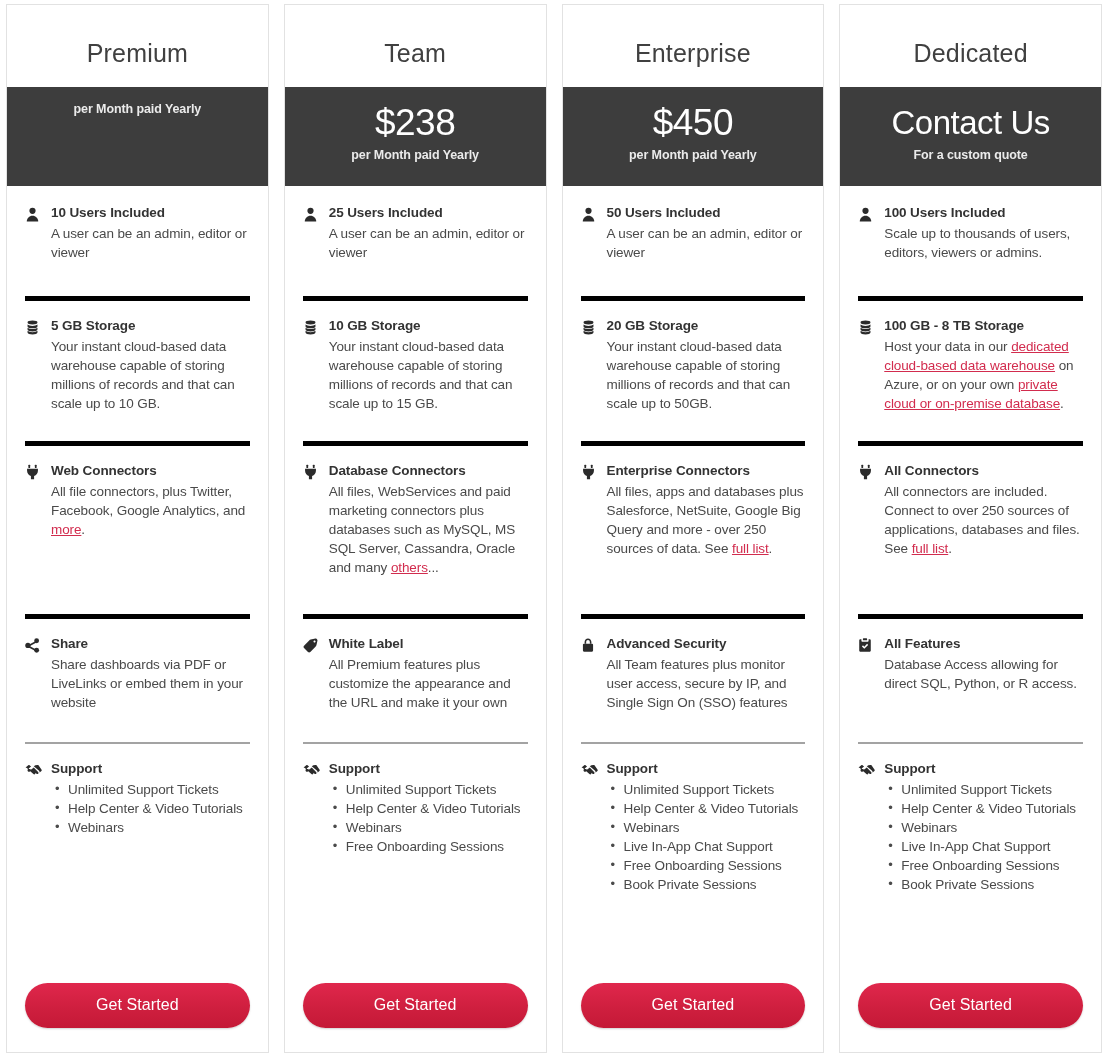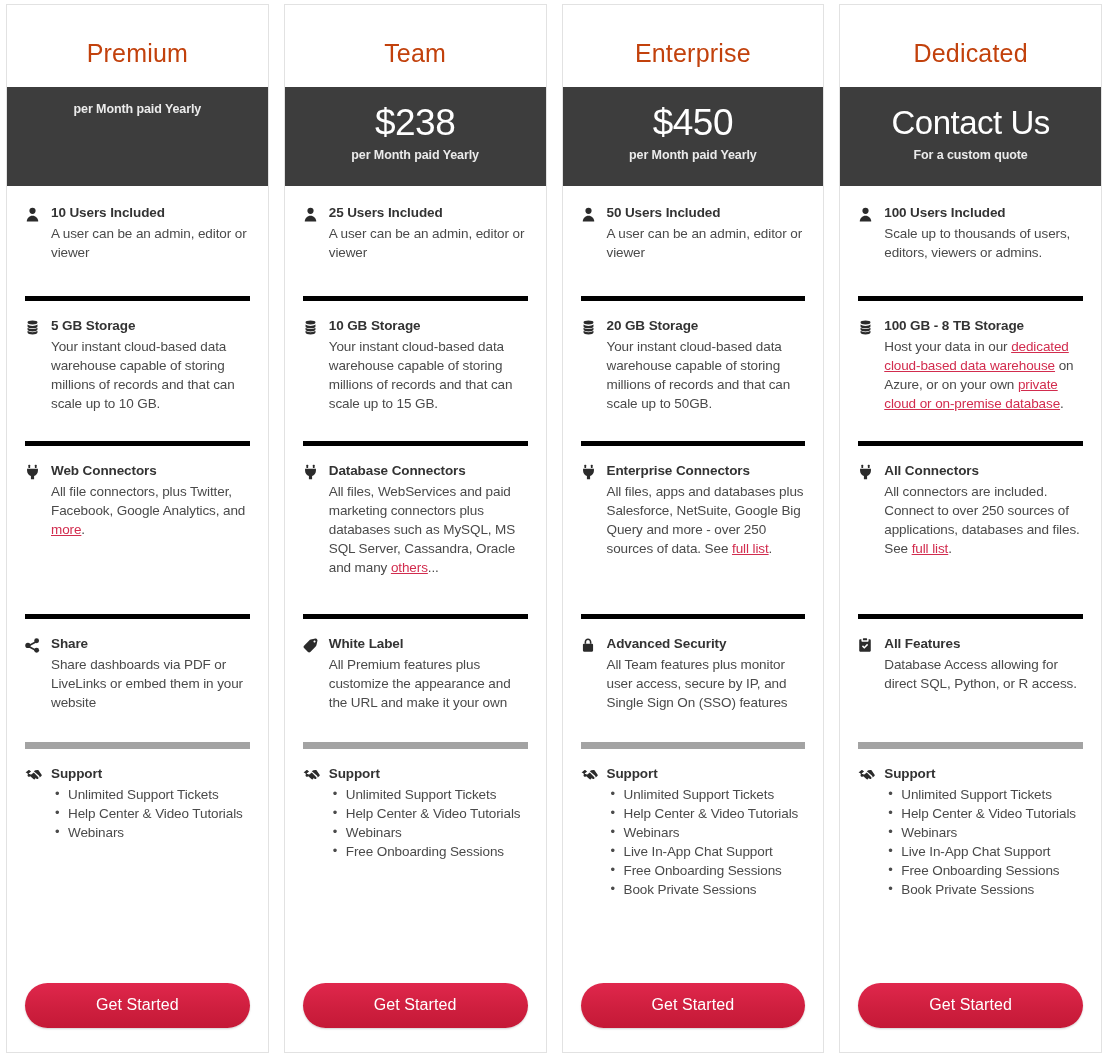--- a/index.html
+++ b/index.html
@@ -30,21 +30,21 @@
   .card-head {
     height: 82px;
     display: flex;
     align-items: center;
     justify-content: center;
     background: #ffffff;
   }
   .plan-name {
     font-size: 25px;
     font-weight: 400;
-    color: #c2410c;
+    color: #404040;
     letter-spacing: .2px;
     margin-top: 14px;
   }
   .price-band {
     background: #3d3d3d;
     color: #ffffff;
     text-align: center;
     padding: 13px 6px 17px 6px;
     height: 99px;
   }
@@ -71,21 +71,21 @@
   }
   .feature {
     position: relative;
     padding: 16px 0 12px 0;
   }
   .feature + .feature { border-top: 5px solid #000000; }
   .feature.f-users   { min-height: 110px; padding-top: 18px; }
   .feature.f-storage { min-height: 145px; }
   .feature.f-connect { min-height: 148px; }
   .feature.f-extra   { min-height: 128px; margin-top: 25px; }
-  .feature.f-support { border-top: 7px solid #a3a3a3; min-height: 130px; padding-bottom: 4px;}
+  .feature.f-support { border-top: 2px solid #a3a3a3; min-height: 130px; padding-bottom: 4px;}
   .f-title-row {
     display: flex;
     align-items: flex-end;
     gap: 8px;
     margin-bottom: 2px;
   }
   .f-icon {
     width: 18px;
     min-width: 18px;
     display: flex;

